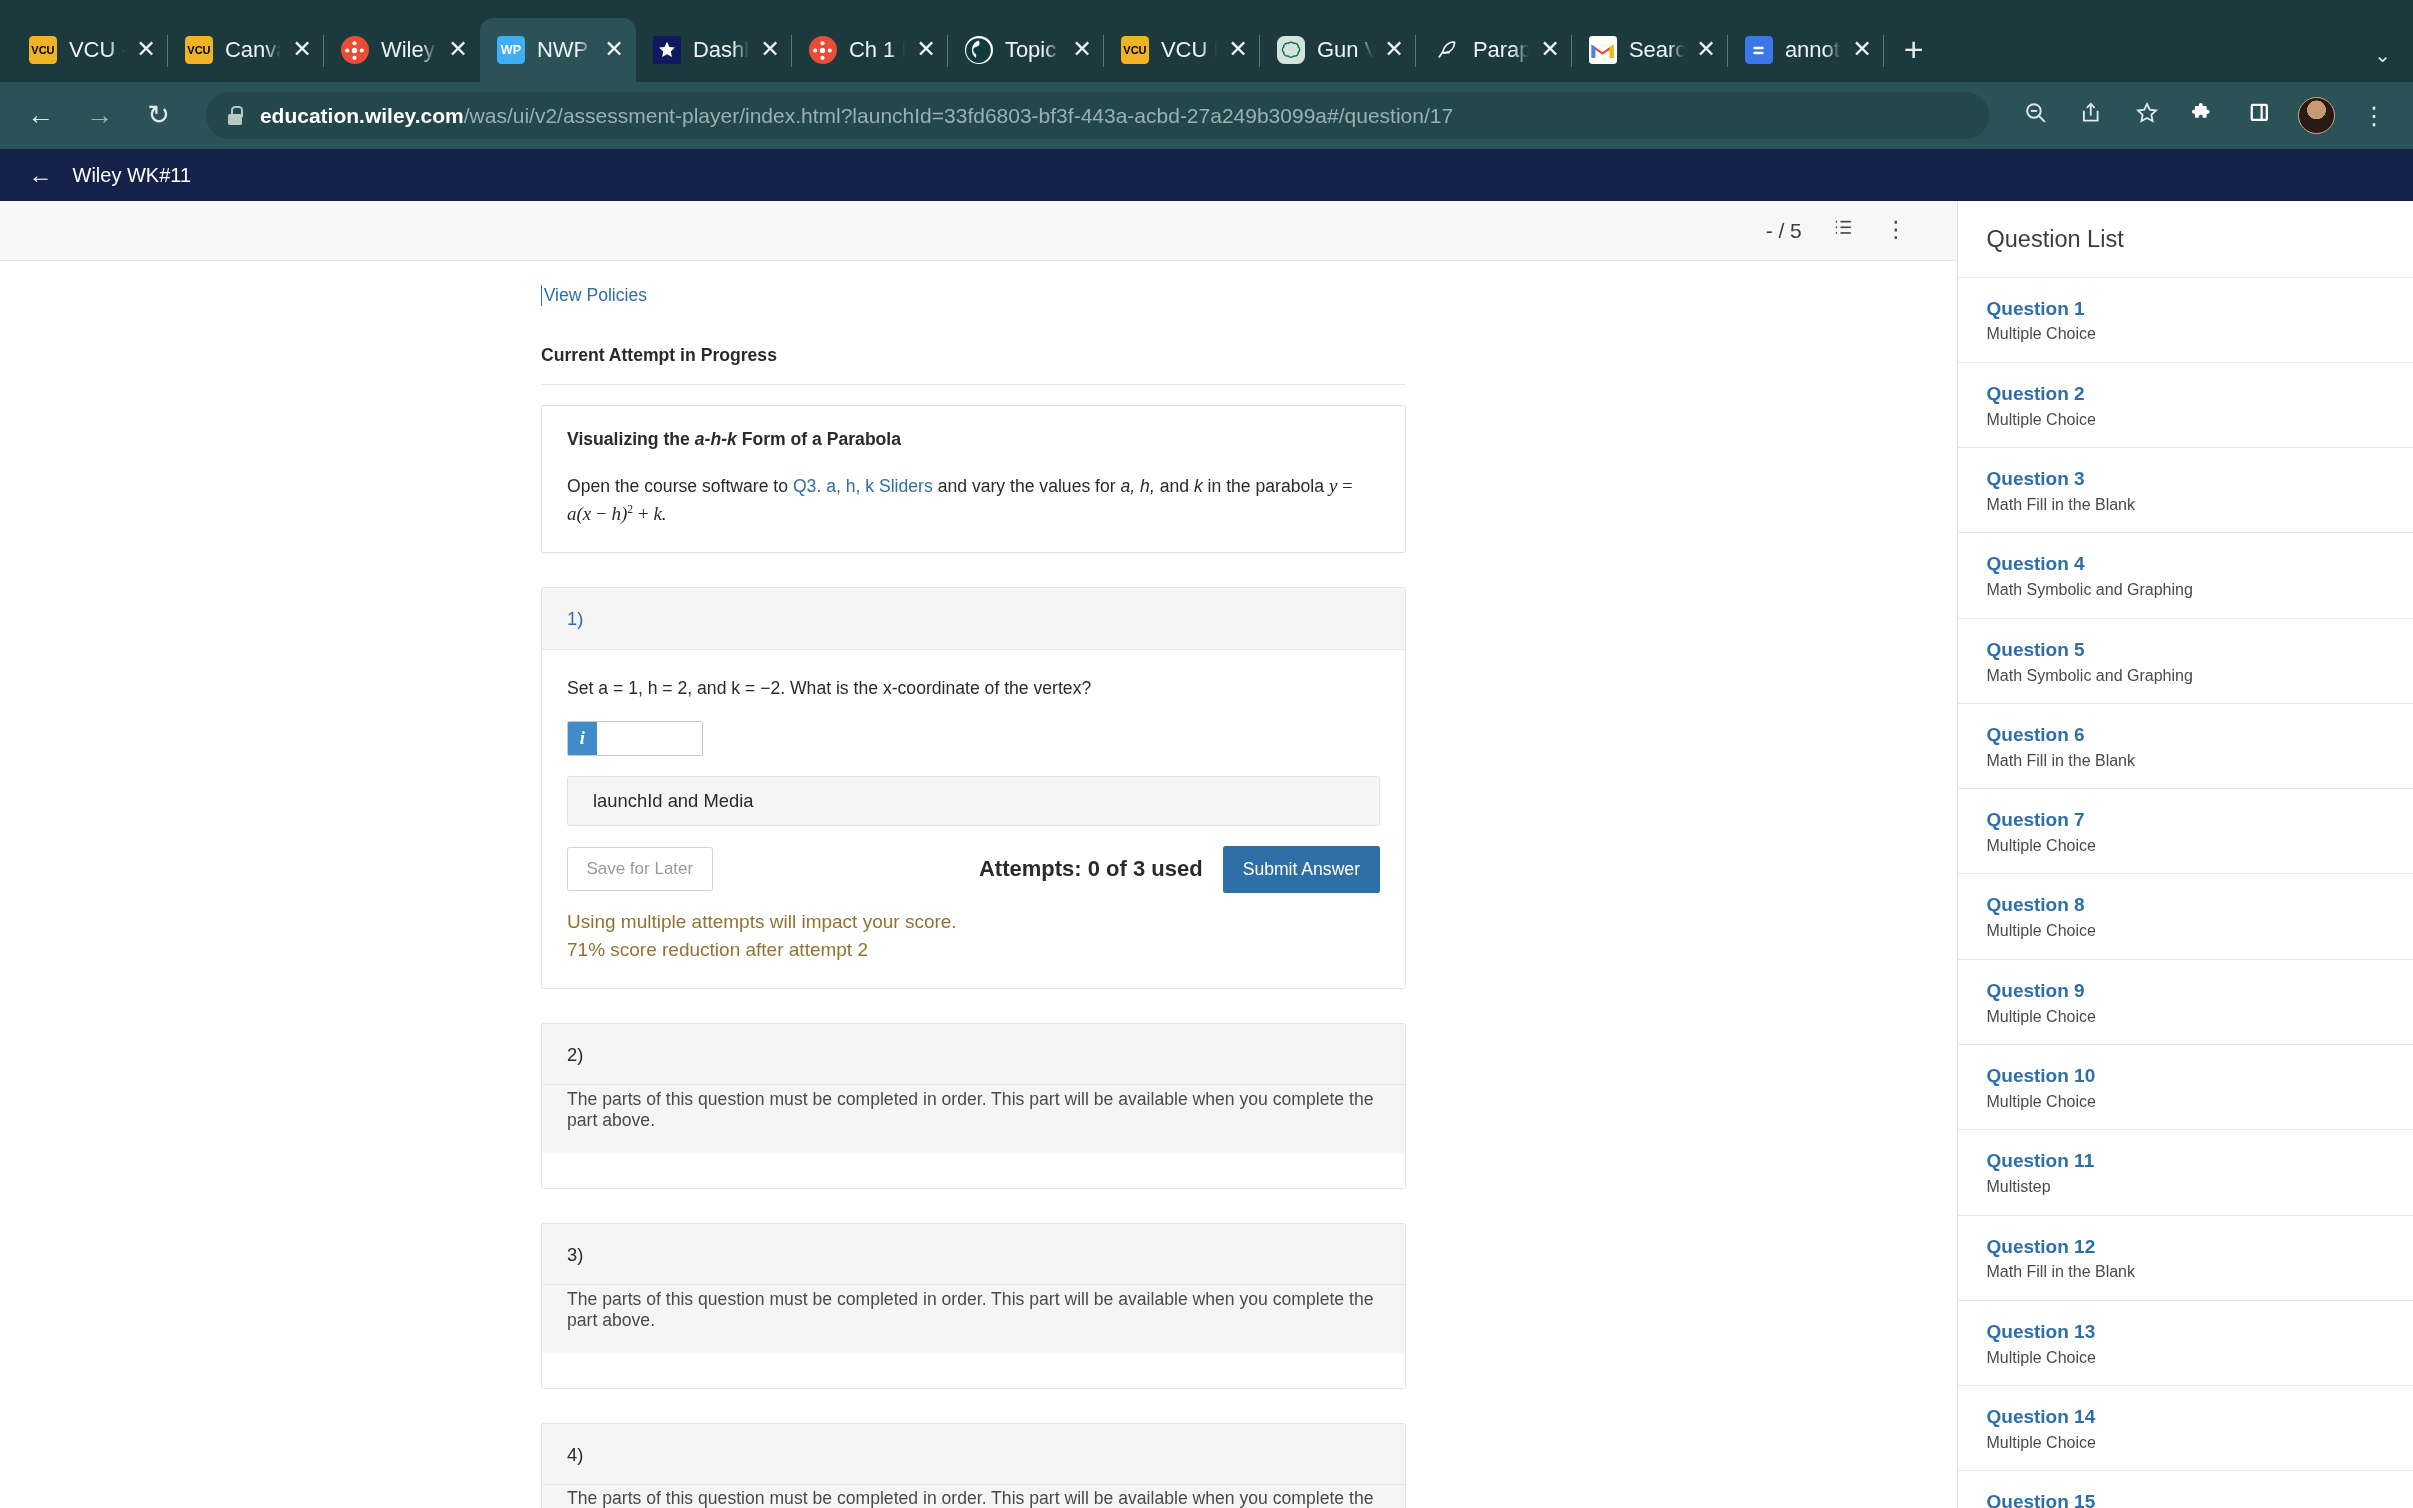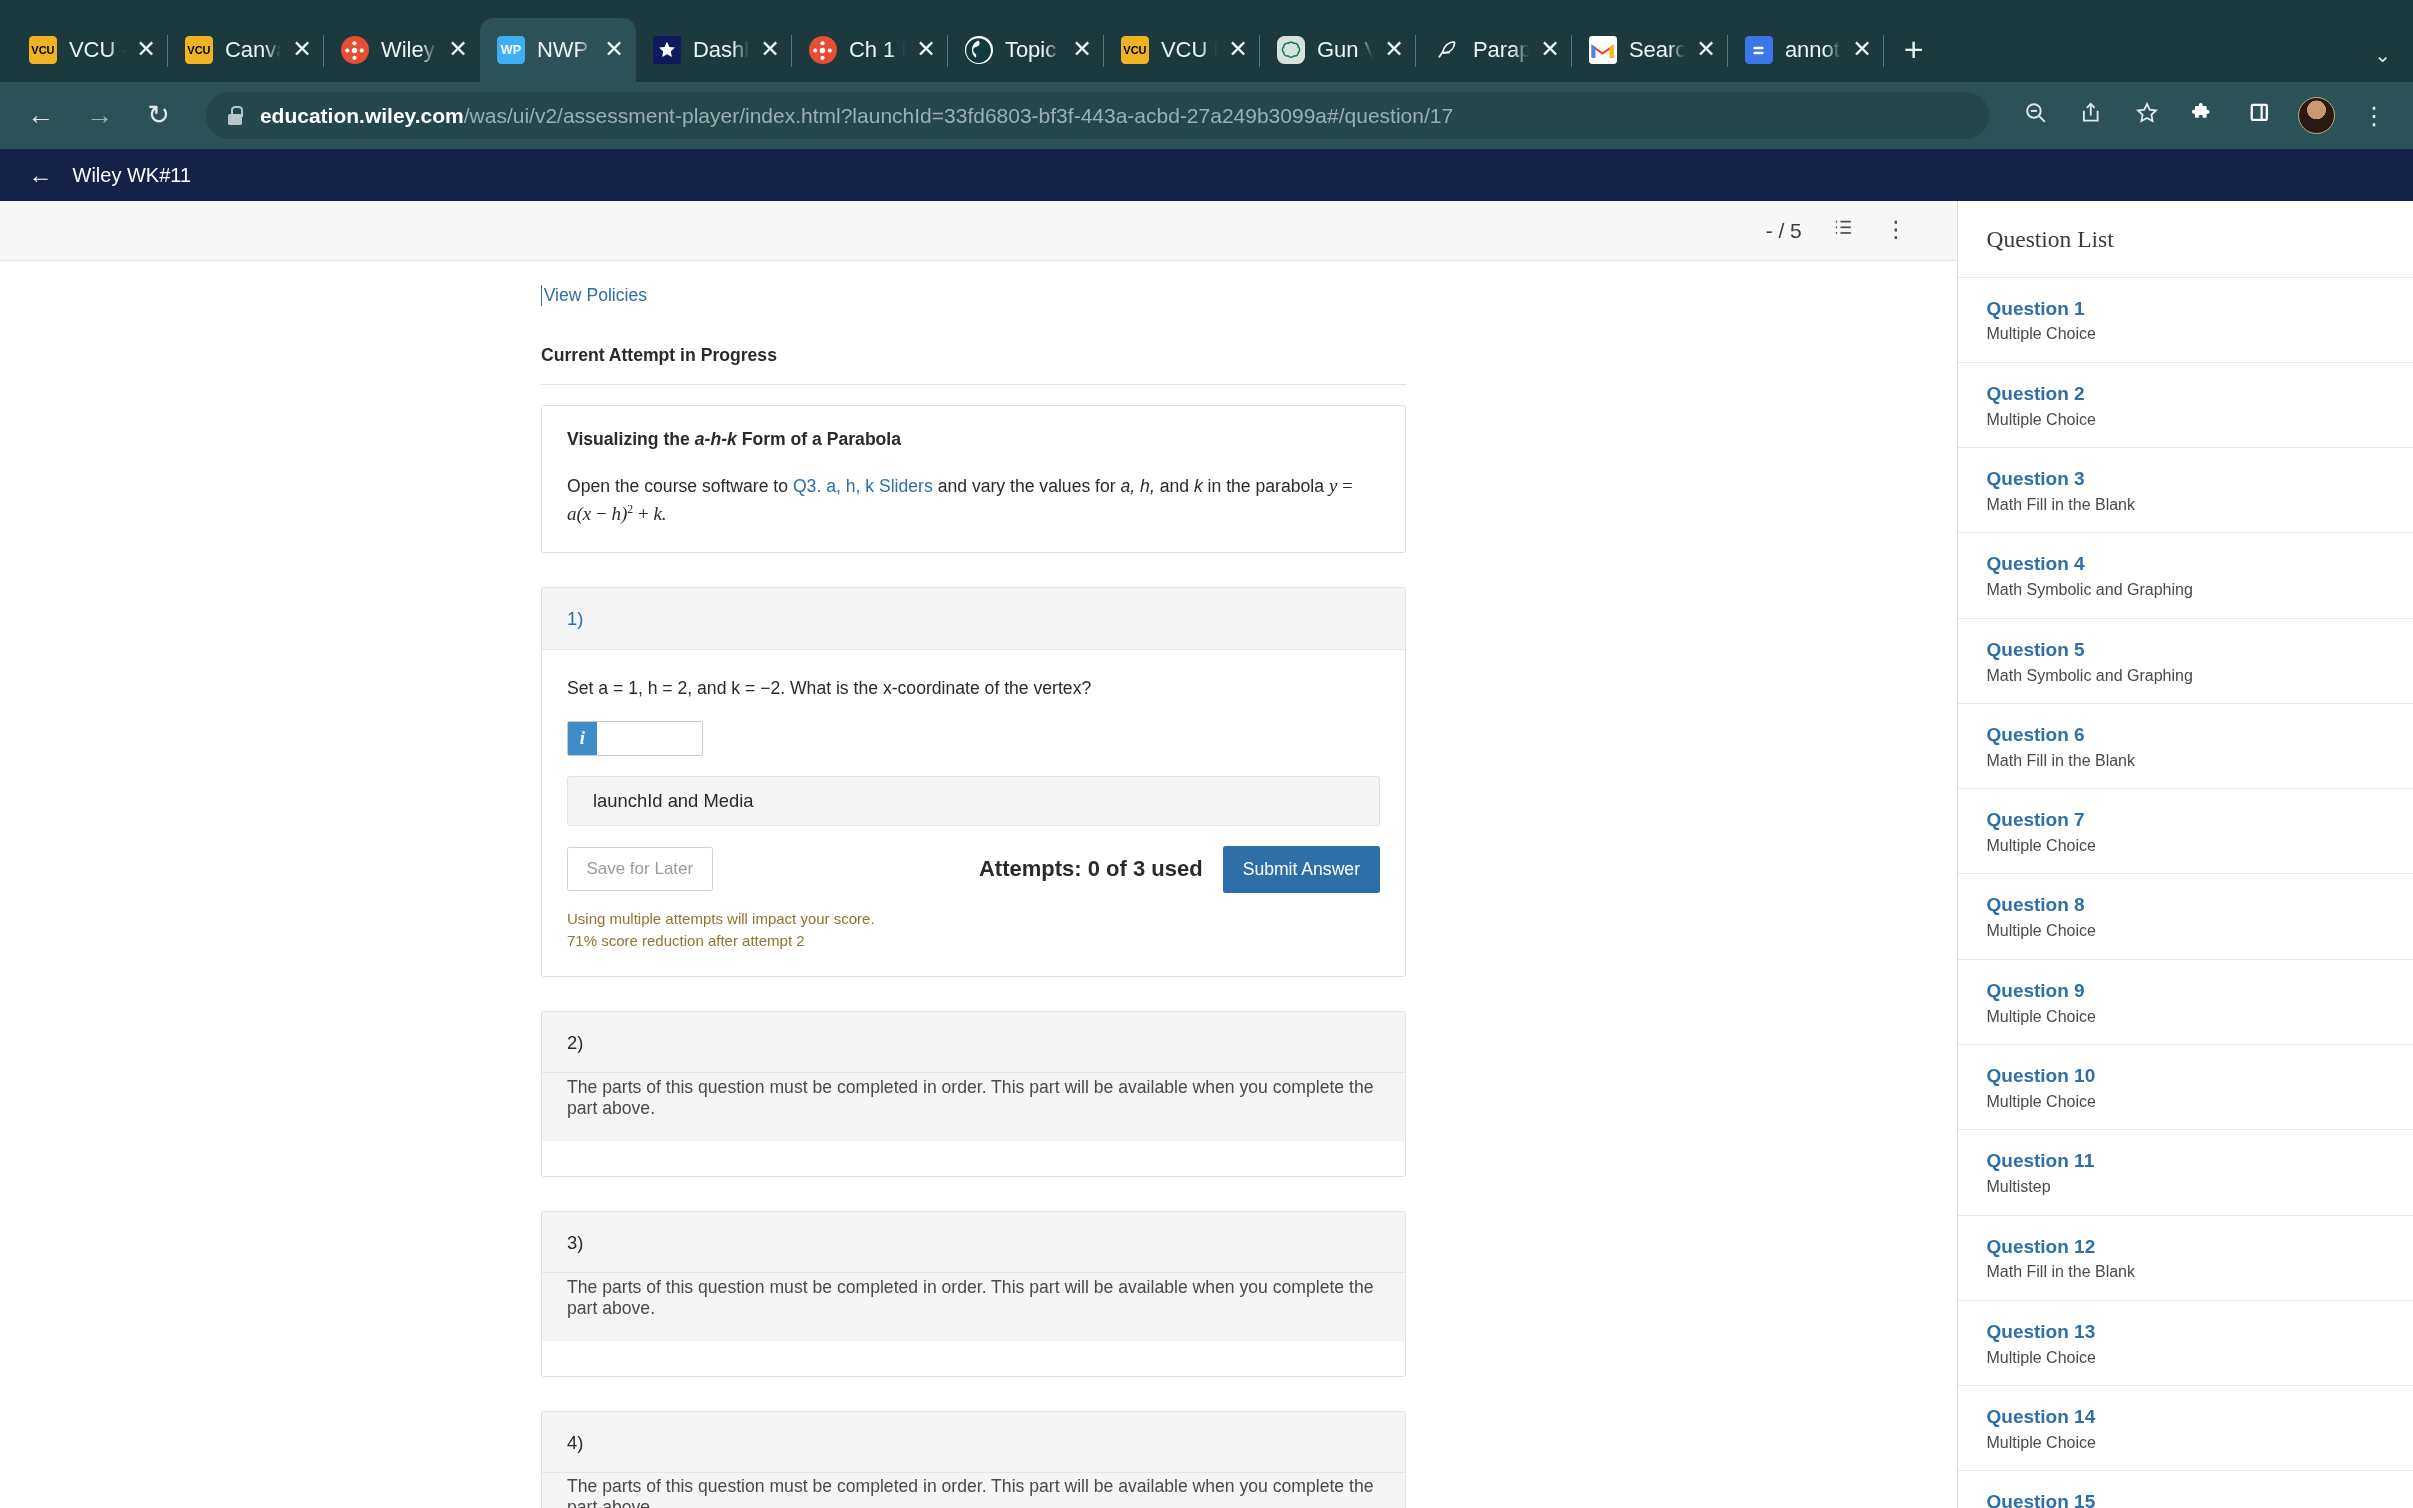--- a/index.html
+++ b/index.html
@@ -230,30 +230,30 @@
     border: 0.8px solid #d2d2d2; background: #fff; color: #9a9a9a;
     font-size: 17px; padding: 11px 18.4px; border-radius: 2.5px;
     font-family: "Liberation Sans", sans-serif;
   }
   .attempts { margin-left: auto; font-size: 22px; font-weight: bold; color: #2a2a2a; padding-right: 20px; }
   .btn-submit {
     background: #2f6fa8; color: #fff; border: none;
     font-size: 17.6px; padding: 12.6px 20px; border-radius: 2.5px;
     font-family: "Liberation Sans", sans-serif;
   }
-  .warn { margin-top: 15px; font-size: 15px; color: #907530; line-height: 1.5; }
+  .warn { margin-top: 15px; font-size: 19px; color: #907530; line-height: 1.5; }
 
   
   .sidebar {
     width: 456px; flex: none;
     border-left: 0.8px solid #dcdcdc;
     background: #ffffff;
     overflow: hidden;
   }
-  .sb-head { padding: 25px 0 23.5px 28.5px; font-size: 23.5px; color: #3c3c3c; font-family: Liberation Serif, serif; }
+  .sb-head { padding: 25px 0 23.5px 28.5px; font-size: 23.5px; color: #3c3c3c; }
   .sb-item {
     border-top: 0.8px solid #e8e8e8;
     padding: 20px 0 18.4px 28.5px;
     position: relative;
   }
   .sb-link { font-size: 19px; font-weight: bold; color: #2f6fa8; }
   .sb-type { margin-top: 5.9px; font-size: 16px; color: #4a4a4a; }
 </style>
 </head>
 <body>

